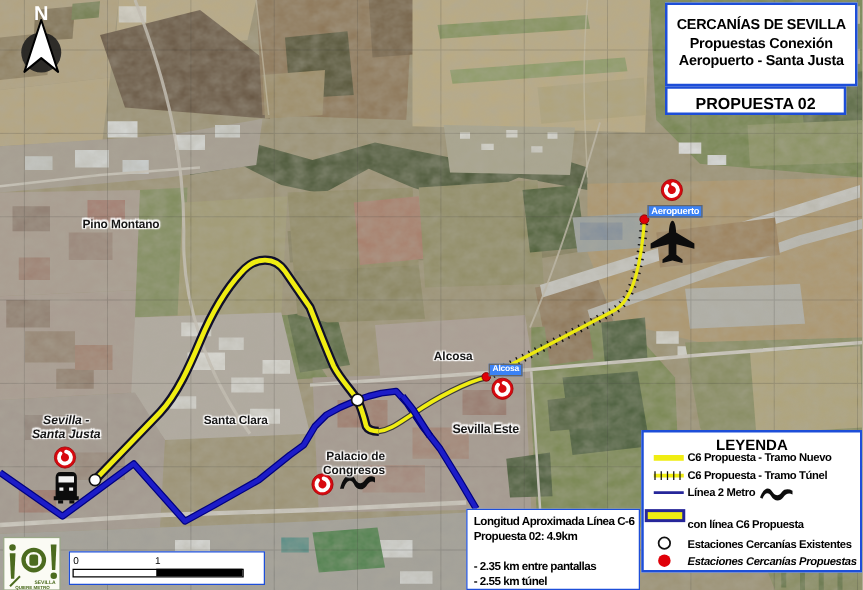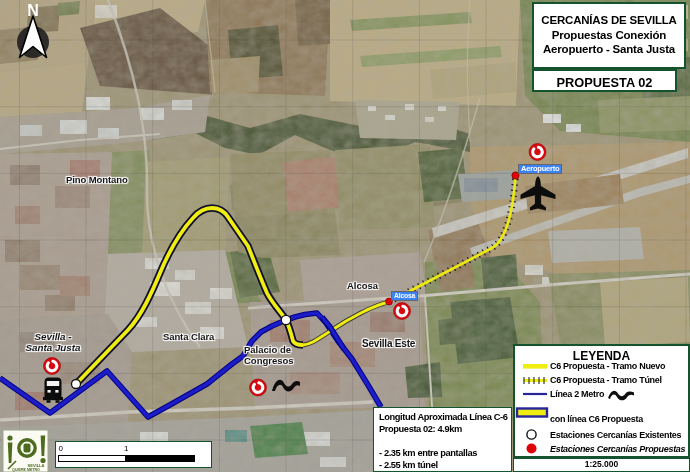--- a/index.html
+++ b/index.html
@@ -2,21 +2,21 @@
 <html><head>
 <meta charset="utf-8">
 <style>
   html,body{margin:0;padding:0;}
   #map{position:relative;width:690px;height:472px;overflow:hidden;font-family:"Liberation Sans",sans-serif;background:#9a9070;}
   #base{position:absolute;left:0;top:0;}
   .lbl{position:absolute;color:#151515;font-weight:bold;white-space:nowrap;
        text-shadow:-1px -1px 1px #fff,1px -1px 1px #fff,-1px 1px 1px #fff,1px 1px 1px #fff,0 0 2px #fff;}
   .stlbl{position:absolute;background:#3b82f6;color:#fff;font-weight:bold;white-space:nowrap;
        border:1px solid #666;padding:0 2px;line-height:8px;font-size:7.5px;}
-  .box{position:absolute;background:#fff;border:2px solid #14532d;box-sizing:border-box;}
+  .box{position:absolute;background:#fff;border:2px solid #1d4ed8;box-sizing:border-box;}
   .lrow{position:absolute;left:35px;font-size:9px;font-weight:bold;white-space:nowrap;letter-spacing:-0.3px;}
 </style>
 </head>
 <body>
 <div id="map">
 <svg id="base" width="690" height="472" viewBox="0 0 690 472">
 
   <rect x="0" y="0" width="690" height="472" fill="#9a9070"></rect>
   <filter id="nz" x="0" y="0" width="690" height="472" filterUnits="userSpaceOnUse">
     <feTurbulence type="fractalNoise" baseFrequency="0.09 0.11" numOctaves="3" seed="11"></feTurbulence>
@@ -269,40 +269,37 @@
     <circle cx="16.5" cy="88.5" r="4.6" fill="#fff" stroke="#111" stroke-width="1.4"></circle>
     <circle cx="16.5" cy="102.5" r="5" fill="#e00008"></circle>
   </svg>
   <div class="lrow" style="top:15px;">C6 Propuesta - Tramo Nuevo</div>
   <div class="lrow" style="top:29px;">C6 Propuesta - Tramo Túnel</div>
   <div class="lrow" style="top:43px;text-align:center;">Línea 2 Metro</div>
   <div class="lrow" style="top:68px;">con línea C6 Propuesta</div>
   <div class="lrow" style="top:84px;">Estaciones Cercanías Existentes</div>
   <div class="lrow" style="top:98px;font-style:italic;">Estaciones Cercanías Propuestas</div>
 </div>
-<div class="box" style="left:513px;top:458px;width:177px;height:14px;text-align:center;border-width:1.5px;">
-  <div style="font-size:8.5px;font-weight:bold;line-height:11px;">1:25.000</div>
-</div>
 
 <div class="box" style="left:373px;top:407px;width:139px;height:65px;border-width:1.5px;">
   <div style="font-size:9.3px;font-weight:bold;padding:3px 0 0 5px;line-height:12px;white-space:nowrap;letter-spacing:-0.4px;">
     Longitud Aproximada Línea C-6<br>Propuesta 02: 4.9km<br><br>- 2.35 km entre pantallas<br>- 2.55 km túnel
   </div>
 </div>
 
 <div class="box" style="left:55px;top:440.5px;width:157px;height:27px;border-width:1.5px;">
   <div style="position:absolute;left:2.5px;top:2px;font-size:8px;">0</div>
   <div style="position:absolute;left:68px;top:2px;font-size:8px;">1</div>
   <div style="position:absolute;left:135px;top:2px;font-size:8px;margin-top:42px;">2 km</div>
   <div style="position:absolute;left:2px;top:13.5px;width:135px;height:4.5px;border:1px solid #000;background:#fff;"></div>
   <div style="position:absolute;left:69px;top:13px;width:69px;height:6px;background:#000;"></div>
 </div>
 
 <div class="lbl" style="left:66px;top:174px;font-size:9.5px;letter-spacing:-0.1px;">Pino Montano</div>
 <div class="lbl" style="left:163px;top:331px;font-size:9.5px;letter-spacing:-0.1px;">Santa Clara</div>
 <div class="lbl" style="left:362px;top:338px;font-size:10px;letter-spacing:-0.2px;">Sevilla Este</div>
 <div class="lbl" style="left:347px;top:279.5px;font-size:9.5px;">Alcosa</div>
 <div class="lbl" style="left:21px;top:331px;width:64px;text-align:center;font-size:9.8px;line-height:11px;font-style:italic;">Sevilla -<br>Santa Justa</div>
-<div class="lbl" style="left:244px;top:345px;width:64px;text-align:left;font-size:9.5px;line-height:10.5px;">Palacio de<br>Congresos</div>
+<div class="lbl" style="left:244px;top:361px;width:64px;text-align:right;font-size:9.5px;line-height:10.5px;">Palacio de<br>Congresos</div>
 
 <div class="stlbl" style="left:518px;top:163.5px;font-size:7.5px;letter-spacing:-0.2px;">Aeropuerto</div>
 <div class="stlbl" style="left:391px;top:290.5px;font-size:6.8px;letter-spacing:-0.2px;">Alcosa</div>
 </div>
 
 </body></html>

